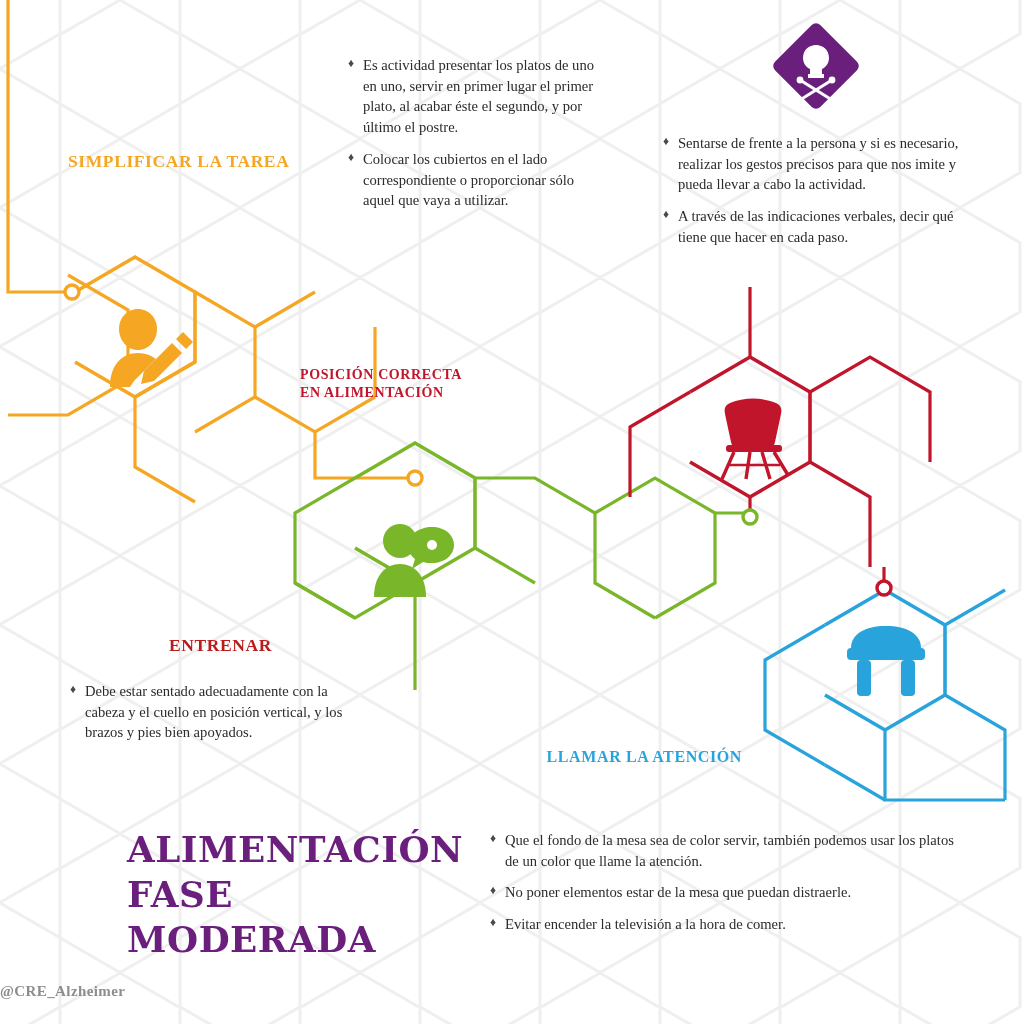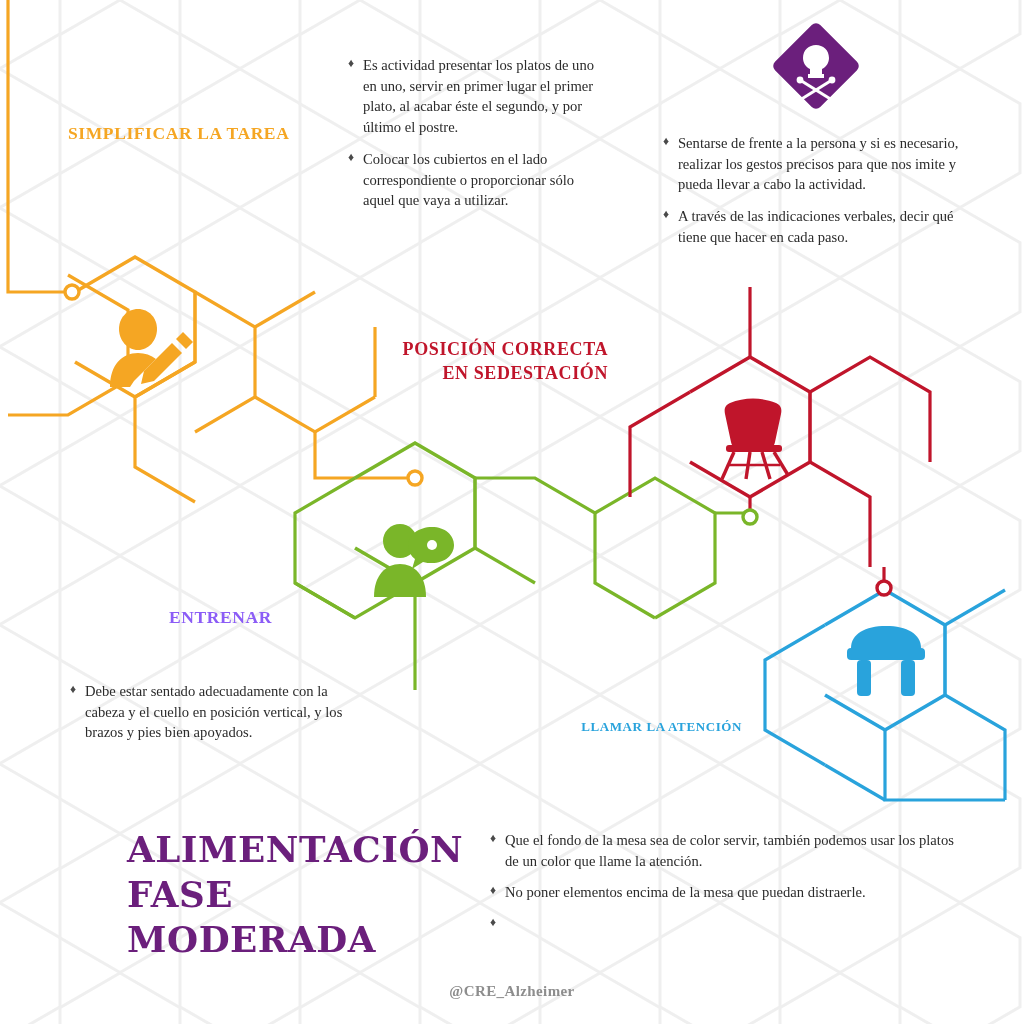--- a/index.html
+++ b/index.html
@@ -26,30 +26,31 @@
   }
   .layer-lines {
     position: absolute;
     inset: 0;
     width: 1024px;
     height: 1024px;
     pointer-events: none;
   }
   .txt {
     position: absolute;
+    margin-top: 28px;
   }
   .heading {
     font-family: "Liberation Serif", serif;
     font-weight: bold;
     letter-spacing: 0.6px;
     line-height: 1.32;
   }
   .h-orange { color: #F5A623; }
   .h-red    { color: #C0152B; }
-  .h-green  { color: #8b5cf6; }
+  .h-green  { color: #b91c1c; }
   .h-blue   { color: #29A3DC; }
 
   .bullets {
     position: absolute;
     font-family: "Liberation Serif", serif;
     font-size: 14.6px;
     line-height: 1.42;
     color: #2b2b2b;
   }
   .bullets .item {
@@ -77,21 +78,21 @@
     line-height: 1.28;
     letter-spacing: 0.5px;
     transform: scaleX(1.02);
     transform-origin: left top;
   }
   .credit {
     position: absolute;
     left: 0;
     top: 983px;
     width: 1024px;
-    text-align: center;
+    text-align: left;
     color: #8d8d8d;
     font-family: "Liberation Serif", serif;
     font-weight: bold;
     font-size: 15px;
     letter-spacing: 0.4px;
   }
   .icon-wrap { position: absolute; }
 </style>
 </head>
 <body>
@@ -312,51 +313,52 @@
     <div class="item">
       <span class="dot">♦</span>
       <span>Sentarse de frente a la persona y si es necesario, realizar los gestos precisos para que nos imite y pueda llevar a cabo la actividad.</span>
     </div>
     <div class="item">
       <span class="dot">♦</span>
       <span>A través de las indicaciones verbales, decir qué tiene que hacer en cada paso.</span>
     </div>
   </div>
 
-  <div class="txt heading h-red" style="left:300px; top:338px; width:308px; font-size:18px; text-align:right;">
+  <div class="txt heading h-red" style="left:300px; top:338px; width:308px; font-size:14px; ">
     <div>POSICIÓN CORRECTA</div>
-    <div>EN SEDESTACIÓN</div>
+    <div>EN ALIMENTACIÓN</div>
   </div>
 
   <div class="txt heading h-green" style="left:60px; top:606px; width:212px; font-size:17.5px; text-align:right;">
     <div>ENTRENAR</div>
   </div>
 
   <div class="bullets" style="left:70px; top:681px; width:275px;">
     <div class="item">
       <span class="dot">♦</span>
       <span>Debe estar sentado adecuadamente con la cabeza y el cuello en posición vertical, y los brazos y pies bien apoyados.</span>
     </div>
   </div>
 
-  <div class="txt heading h-blue" style="left:430px; top:718px; width:312px; font-size:13px; text-align:right;">
+  <div class="txt heading h-blue" style="left:430px; top:718px; width:312px; font-size:16px; text-align:right;">
     <div>LLAMAR LA ATENCIÓN</div>
   </div>
 
   <div class="bullets" style="left:490px; top:830px; width:470px;">
     <div class="item">
       <span class="dot">♦</span>
       <span>Que el fondo de la mesa sea de color servir, también podemos usar los platos de un color que llame la atención.</span>
     </div>
     <div class="item">
       <span class="dot">♦</span>
-      <span>No poner elementos encima de la mesa que puedan distraerle.</span>
-    </div>
-    <div class="item">
-      <span class="dot">♦</span>
+      <span>No poner elementos estar de la mesa que puedan distraerle.</span>
+    </div>
+    <div class="item">
+      <span class="dot">♦</span>
+      <span>Evitar encender la televisión a la hora de comer.</span>
     </div>
   </div>
 
   <div class="title-main">
     <div>ALIMENTACIÓN</div>
     <div>FASE MODERADA</div>
   </div>
 
   <div class="credit">@CRE_Alzheimer</div>
 

